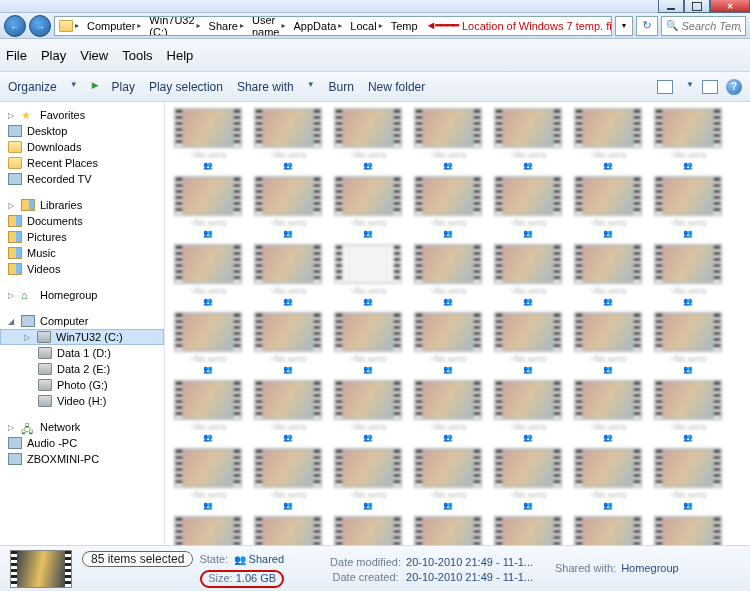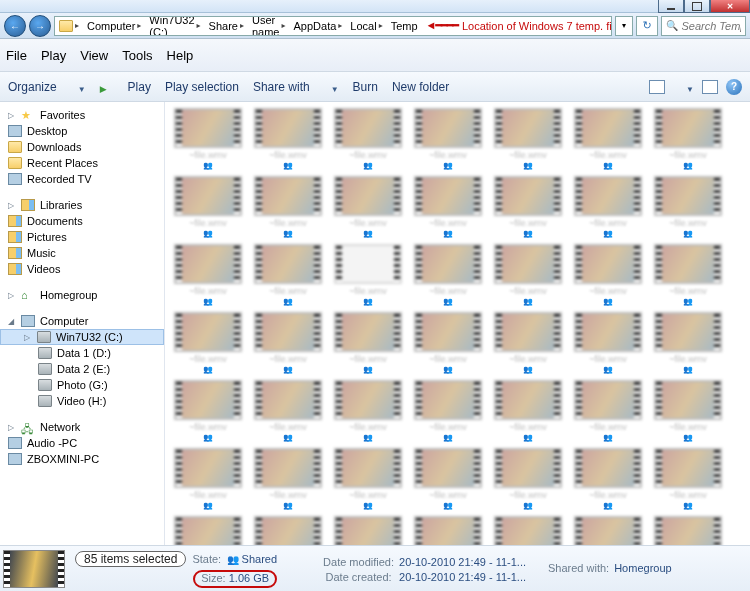--- a/index.html
+++ b/index.html
@@ -29,21 +29,21 @@
   .searchbox{width:85px;height:20px;background:#fff;border:1px solid #8aa;display:flex;align-items:center;padding:0 4px;color:#888;font-style:italic;}
   .searchbox input{border:none;font-size:11px;width:100%;font-style:italic;color:#888;outline:none;}
   .mag-icon{font-size:10px;margin-right:3px;color:#6a8bb5;font-style:normal;}
 
   
   .menubar{height:20px;background:linear-gradient(#f5f8fc,#e8eef7);display:flex;align-items:center;padding:16px 6px;gap:14px;font-size:13px;border-bottom:1px solid #cfd9e4;}
   .menuitem{cursor:default;}
 
   
   .toolbar{height:30px;background:linear-gradient(#f6fafe,#e4ecf5);display:flex;align-items:center;padding:0 8px;gap:14px;font-size:12px;border-bottom:1px solid #cfd9e4;color:#1f3b6a;}
-  .tb-item{display:flex;align-items:flex-end;gap:21px;}
+  .tb-item{display:flex;align-items:flex-start;gap:13px;}
   .tb-caret{font-size:8px;color:#3a5d8a;}
   .play-icon{color:#3a9a3a;font-size:9px;}
   .tb-right{margin-left:auto;display:flex;gap:8px;align-items:center;}
   .view-ic{width:16px;height:14px;border:1px solid #6b8db0;background:#fff;}
   .help-ic{width:16px;height:16px;border-radius:50%;background:radial-gradient(circle at 35% 30%,#8fc5f6,#2a72bb);color:#fff;display:flex;align-items:center;justify-content:center;font-size:10px;font-weight:bold;}
 
   
   .main{display:flex;height:443px;}
   .sidebar{width:165px;background:#fff;border-right:1px solid #e0e6ef;padding:5px 0;overflow-y:auto;font-size:11px;}
   .tree-sect{margin-bottom:10px;}
@@ -63,21 +63,21 @@
   .thumb-grid{display:grid;grid-template-columns:repeat(7,74px);gap:6px 6px;}
   .thumb{width:74px;display:flex;flex-direction:column;align-items:center;}
   .thumb-img{width:68px;height:40px;border:2px solid #bbb;background:linear-gradient(120deg,#c9a0a0,#d9c4a0,#a0b8c9);position:relative;filter:blur(1.5px);}
   .thumb-img::before,.thumb-img::after{content:"";position:absolute;top:0;bottom:0;width:6px;background:repeating-linear-gradient(#222 0,#222 3px,#fff 3px,#fff 6px);}
   .thumb-img::before{left:0;} .thumb-img::after{right:0;}
   .thumb.phantom .thumb-img{background:#f4f4f4;border-color:#d8d8d8;}
   .thumb-lbl{font-size:9px;color:#c0c0c0;filter:blur(1px);margin-top:2px;white-space:nowrap;overflow:hidden;width:68px;text-align:center;}
   .state-ic{font-size:8px;color:#c5c5c5;margin-top:1px;}
 
   
-  .details{height:47px;background:linear-gradient(#f5f9fe,#e6eef7);border-top:1px solid #cfd9e4;display:flex;align-items:center;padding:3px 3px;gap:10px;font-size:11px;}
+  .details{height:47px;background:linear-gradient(#f5f9fe,#e6eef7);border-top:1px solid #cfd9e4;display:flex;align-items:center;padding:3px 10px;gap:10px;font-size:11px;}
   .det-thumb{width:62px;height:38px;border:1px solid #888;background:linear-gradient(100deg,#1a2a4a,#e6c060 50%,#1a2a4a);position:relative;}
   .det-thumb::before,.det-thumb::after{content:"";position:absolute;top:0;bottom:0;width:6px;background:repeating-linear-gradient(#222 0,#222 3px,#fff 3px,#fff 6px);}
   .det-thumb::before{left:0;} .det-thumb::after{right:0;}
   .det-primary{display:flex;flex-direction:column;gap:3px;position:relative;}
   .det-title{font-size:12px;background:#fff;border:1px solid #666;border-radius:9px;padding:0px 8px;color:#222;width:fit-content;}
   .det-lbl{color:#6b7c8d;}
   .det-val{color:#2a4d80;}
   .circ{border:2px solid #c60a0a;border-radius:14px;padding:0 6px 2px 6px;margin-left:-4px;}
   .det-cols{margin-left:36px;display:grid;grid-template-columns:auto auto;row-gap:3px;column-gap:5px;font-size:11px;align-items:center;}
   .people-ic{display:inline-block;font-size:10px;color:#3a8a3a;margin-right:2px;}

